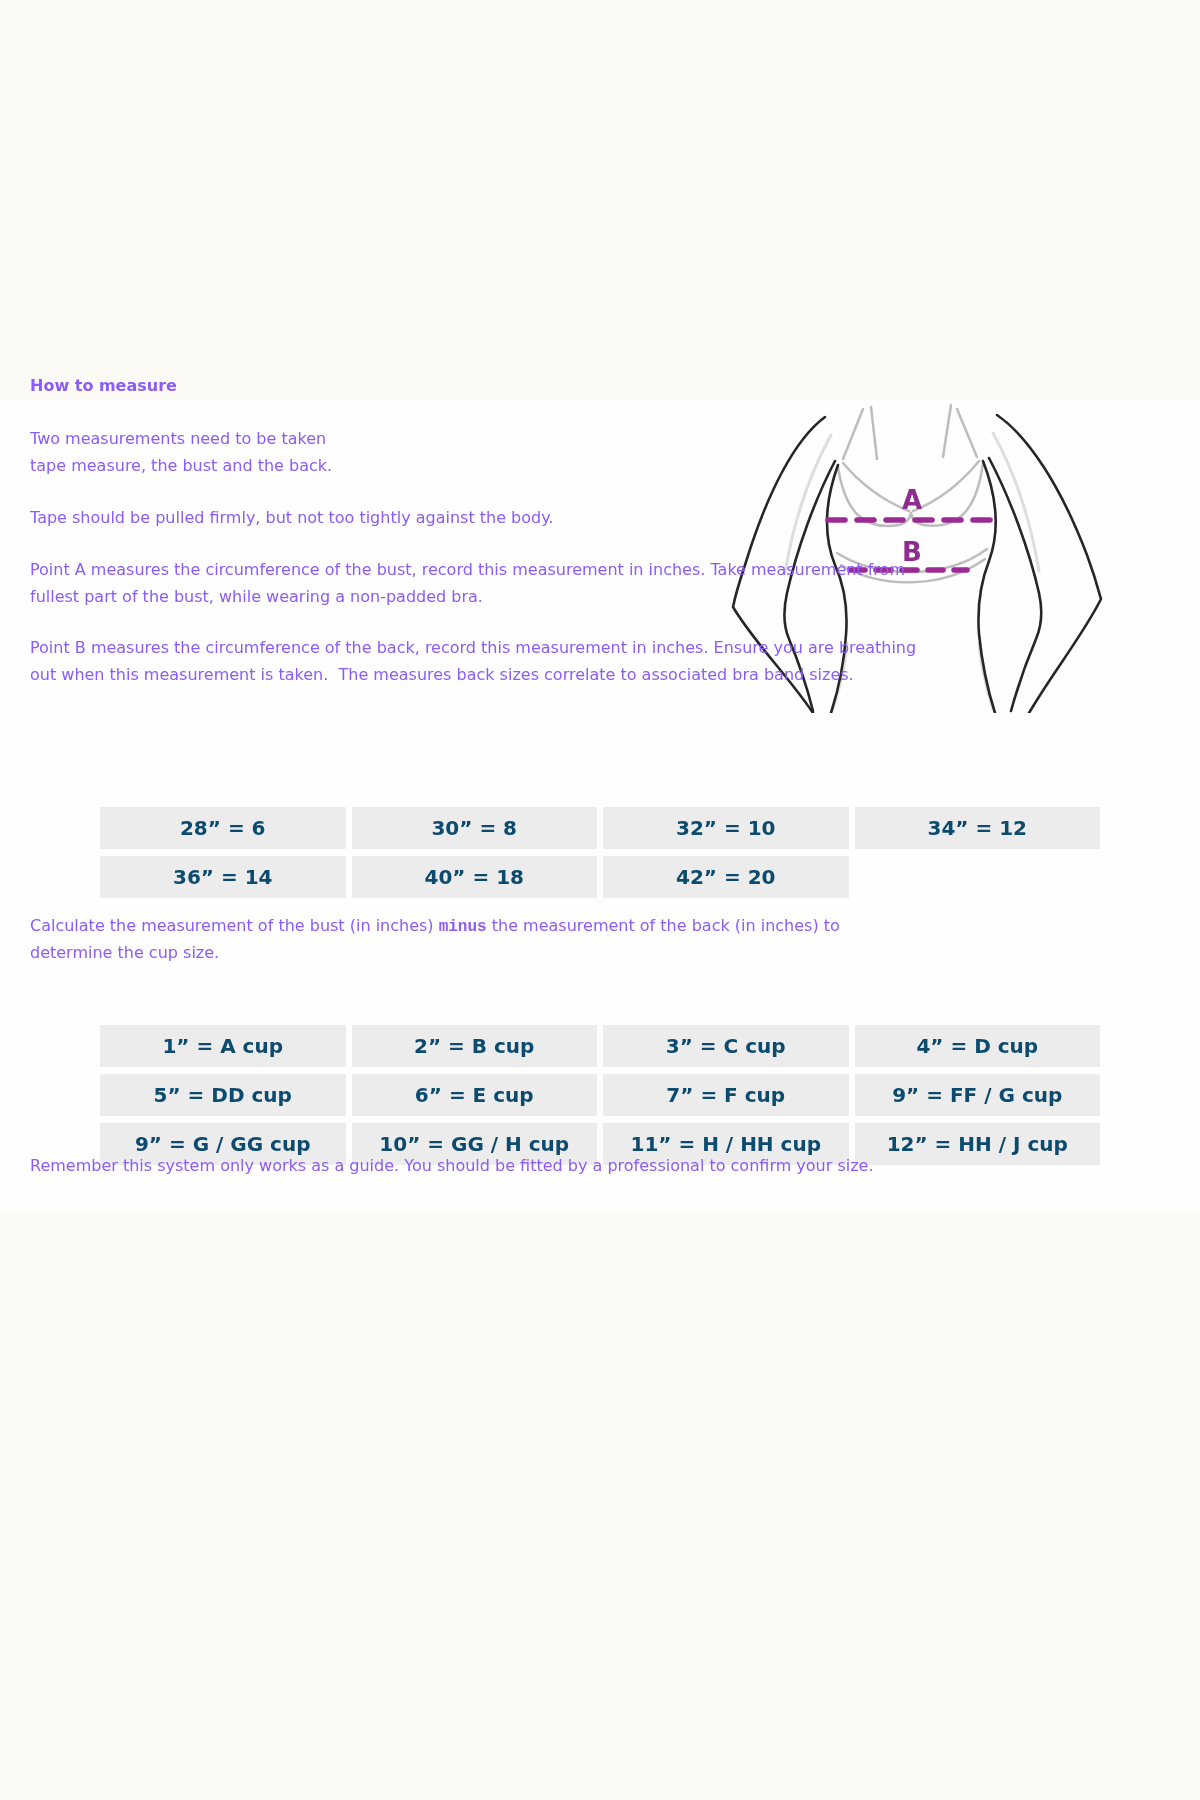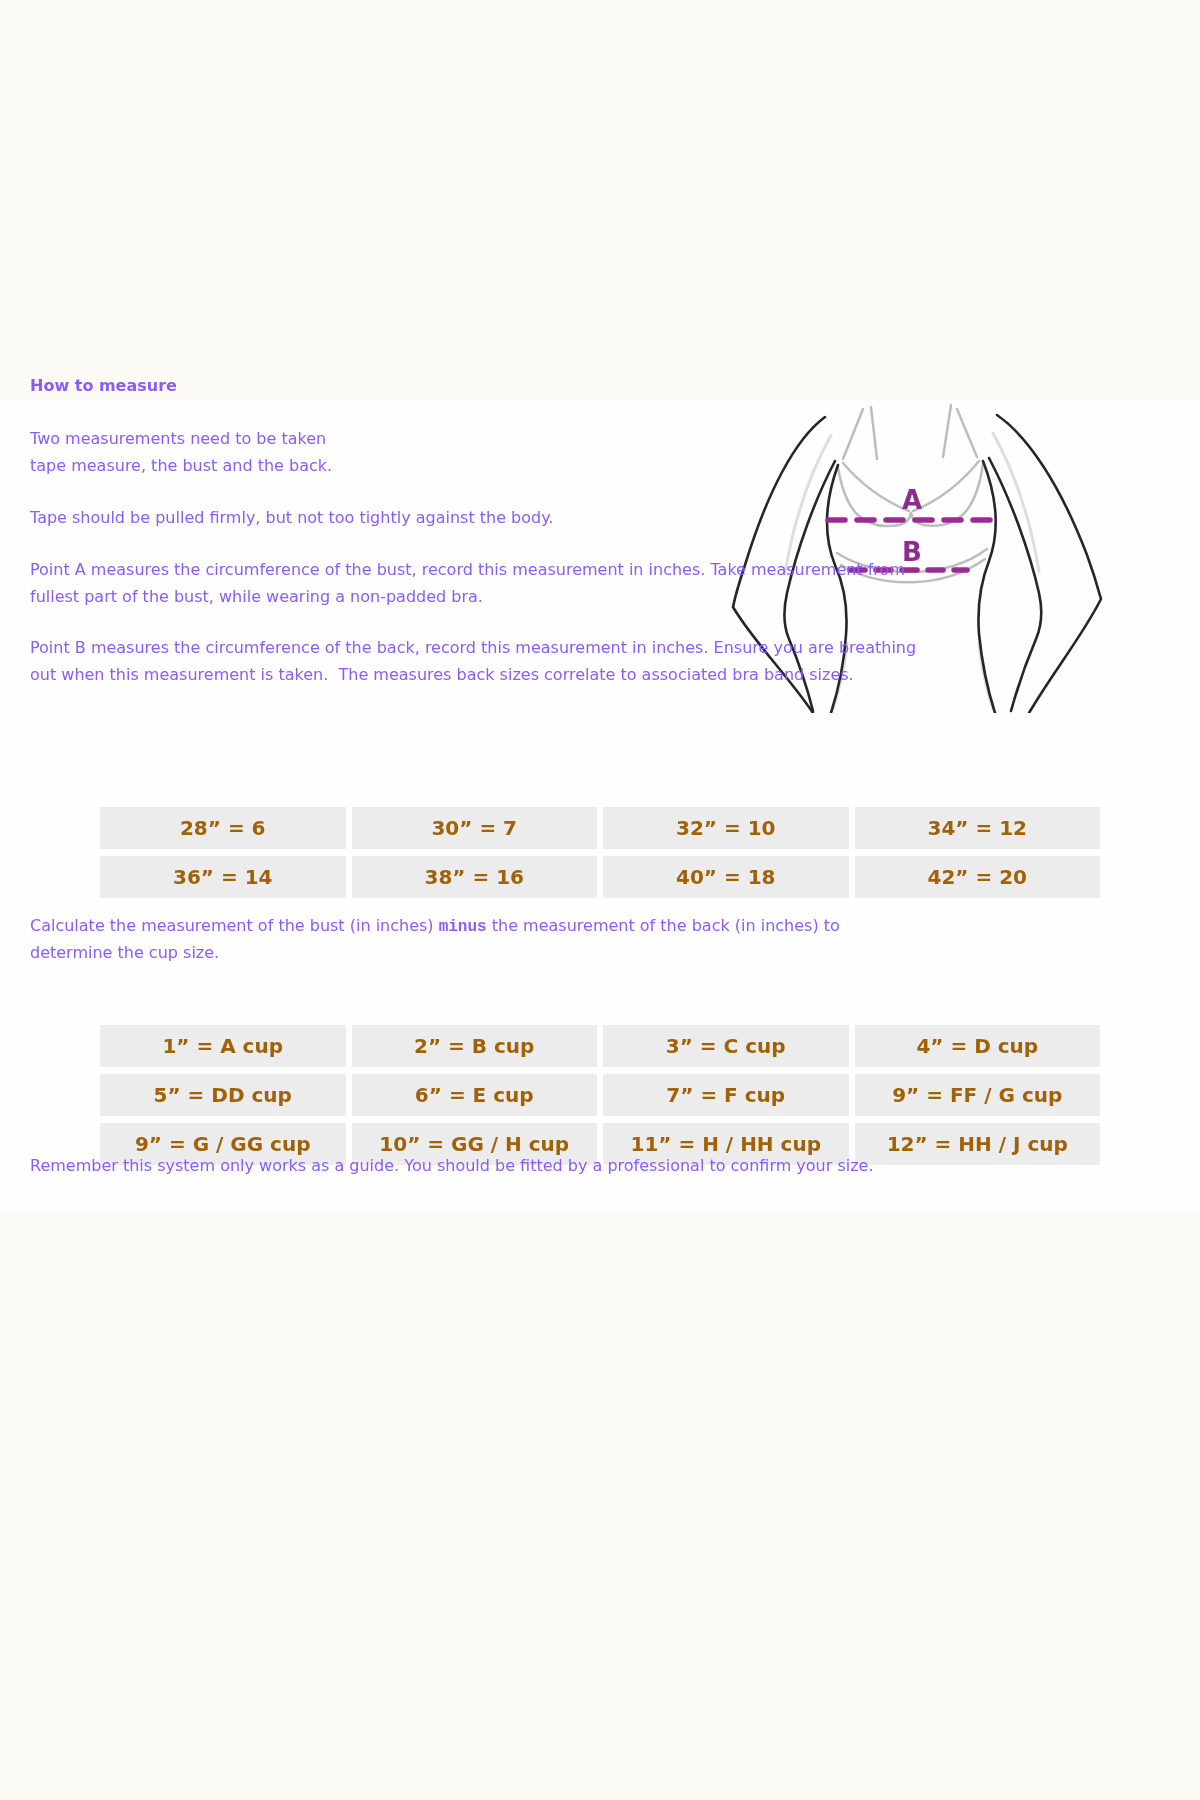--- a/index.html
+++ b/index.html
@@ -22,21 +22,21 @@
   .heading { font-weight:700; }
   .bold { font-weight:700;font-family:Liberation Mono, monospace; }
   .sizes-table {
     position:absolute; left:100px; width:1000px;
     display:grid; grid-template-columns:repeat(4,1fr);
     column-gap:6px; row-gap:7px;
   }
   .sizes-table .cell {
     background:#ececec; height:42px;
     display:flex; align-items:center; justify-content:center;
-    color:#a16207; font-weight:700; font-size:20px; white-space:pre;
+    color:#0c4a6e; font-weight:700; font-size:20px; white-space:pre;
   }
   .diagram {
     position:absolute; left:695px; top:403px;
   }
 </style>
 </head>
 <body>
 
 <div class="page">
   <div class="content-band"></div>
@@ -88,25 +88,24 @@
   <div class="line" style="top:504px">Tape should be pulled firmly, but not too tightly against the body.</div>
 
   <div class="line" style="top:556px">Point A measures the circumference of the bust, record this measurement in inches. Take measurement from</div>
   <div class="line" style="top:583px">fullest part of the bust, while wearing a non-padded bra.</div>
 
   <div class="line" style="top:634px">Point B measures the circumference of the back, record this measurement in inches. Ensure you are breathing</div>
   <div class="line" style="top:661px">out when this measurement is taken.  The measures back sizes correlate to associated bra band sizes.</div>
 
   <div class="sizes-table" style="top:807px">
     <div class="cell">28” = 6</div>
-    <div class="cell">30” = 7</div>
+    <div class="cell">30” = 8</div>
     <div class="cell">32” = 10</div>
     <div class="cell">34” = 12</div>
     <div class="cell">36” = 14</div>
-    <div class="cell">38” = 16</div>
     <div class="cell">40” = 18</div>
     <div class="cell">42” = 20</div>
   </div>
 
   <div class="line" style="top:912px"><span>Calculate the measurement of the bust (in inches) </span><span class="bold">minus</span><span> the measurement of the back (in inches) to</span></div>
   <div class="line" style="top:939px">determine the cup size.</div>
 
   <div class="sizes-table" style="top:1025px">
     <div class="cell">1” = A cup</div>
     <div class="cell">2” = B cup</div>

